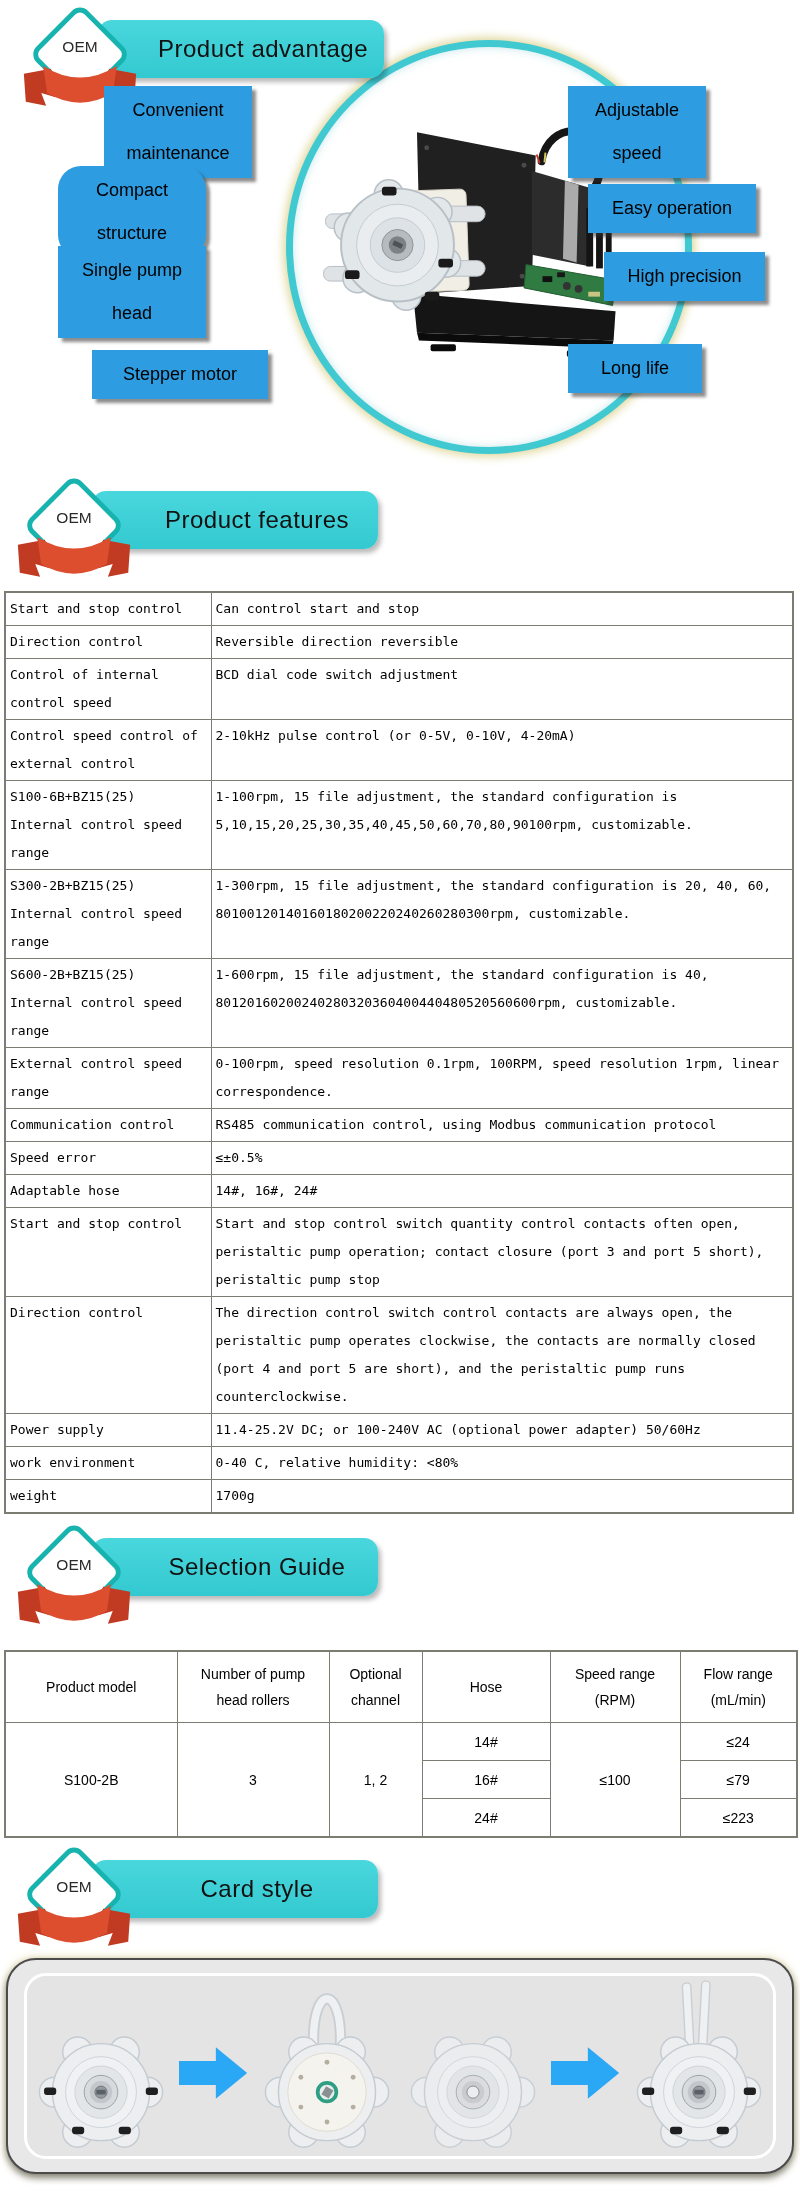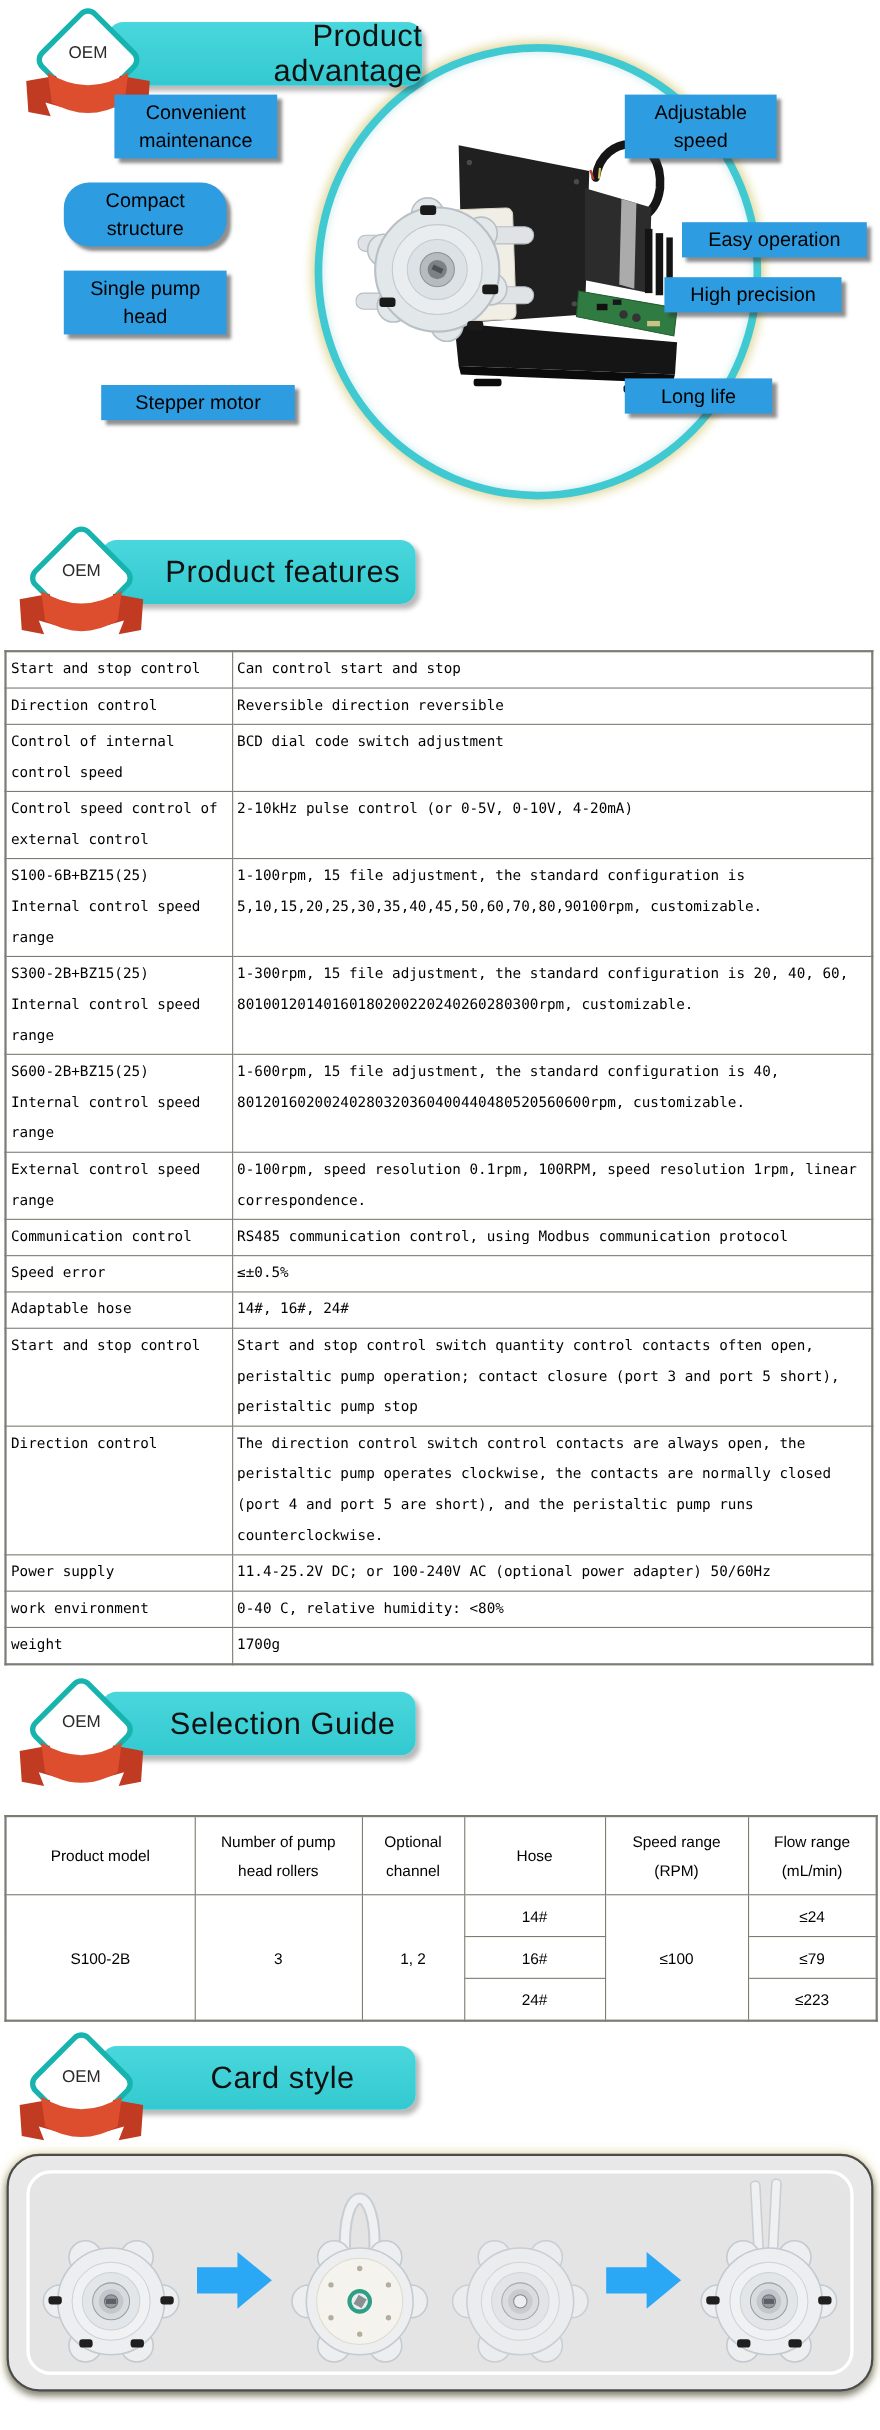--- a/index.html
+++ b/index.html
@@ -7,38 +7,38 @@
   .page{width:800px;height:2209px;position:relative;margin:0 auto;background:#fff;
         font-family:"Liberation Sans",sans-serif;color:#000;overflow:hidden;}
 
   
   .sec-header{position:relative;height:114px;margin-left:6px;}
   .header-bar{position:absolute;left:86px;top:16px;width:242px;height:58px;
       background:linear-gradient(180deg,#49d7dd 0%,#33c9d0 100%);
       border-radius:14px;box-shadow:3px 4px 5px rgba(0,0,0,.28);
       display:flex;align-items:center;justify-content:center;
       padding-left:44px;box-sizing:content-box;z-index:1;}
-  .header-bar span{font-size:28px;color:#111;letter-spacing:.5px;text-align:right;}
+  .header-bar span{font-size:24px;color:#111;letter-spacing:.5px;}
   .badge{position:absolute;left:4px;top:0;width:128px;height:122px;z-index:2;}
   .badge text{font-family:"Liberation Sans",sans-serif;font-size:16px;fill:#2a2a2a;}
 
   
   .advantage{position:relative;height:475px;}
   .photo-circle{position:absolute;left:286px;top:40px;width:392px;height:400px;
       border-radius:50%;border:7px solid #41c9d2;background:#fff;
       box-shadow:0 0 9px 3px rgba(222,213,150,.9), inset 0 0 8px rgba(150,210,215,.55);
       display:flex;align-items:center;justify-content:center;z-index:0;}
-  .blabel{position:absolute;background:#2d9ce0;color:#000;font-size:18px;line-height:26px;
+  .blabel{position:absolute;background:#2d9ce0;color:#000;font-size:18px;line-height:43px;
       text-align:center;padding:3px 8px;box-shadow:4px 4px 3px rgba(50,50,50,.55);z-index:3;}
   .lb1{left:104px;top:86px;width:132px;}
   .lb2{left:58px;top:166px;width:132px;border-radius:23px;}
   .lb3{left:58px;top:246px;width:132px;text-align:center;}
   .lb4{left:92px;top:350px;width:160px;}
   .rb1{left:568px;top:86px;width:122px;}
-  .rb2{left:620px;top:184px;width:152px;margin-top:18px;}
+  .rb2{left:588px;top:184px;width:152px;}
   .rb3{left:604px;top:252px;width:145px;}
   .rb4{left:568px;top:344px;width:118px;}
 
   
   .feat-table{margin:2px 0 0 4px;width:788px;border-collapse:collapse;
       border:2px solid #7c7c72;table-layout:fixed;
       font-family:"DejaVu Sans Mono","Liberation Mono",monospace;font-size:13px;line-height:28px;}
   .feat-table td{border:1px solid #7c7c72;vertical-align:top;
       padding:2px 10px 2px 4px;word-wrap:normal;}
 

